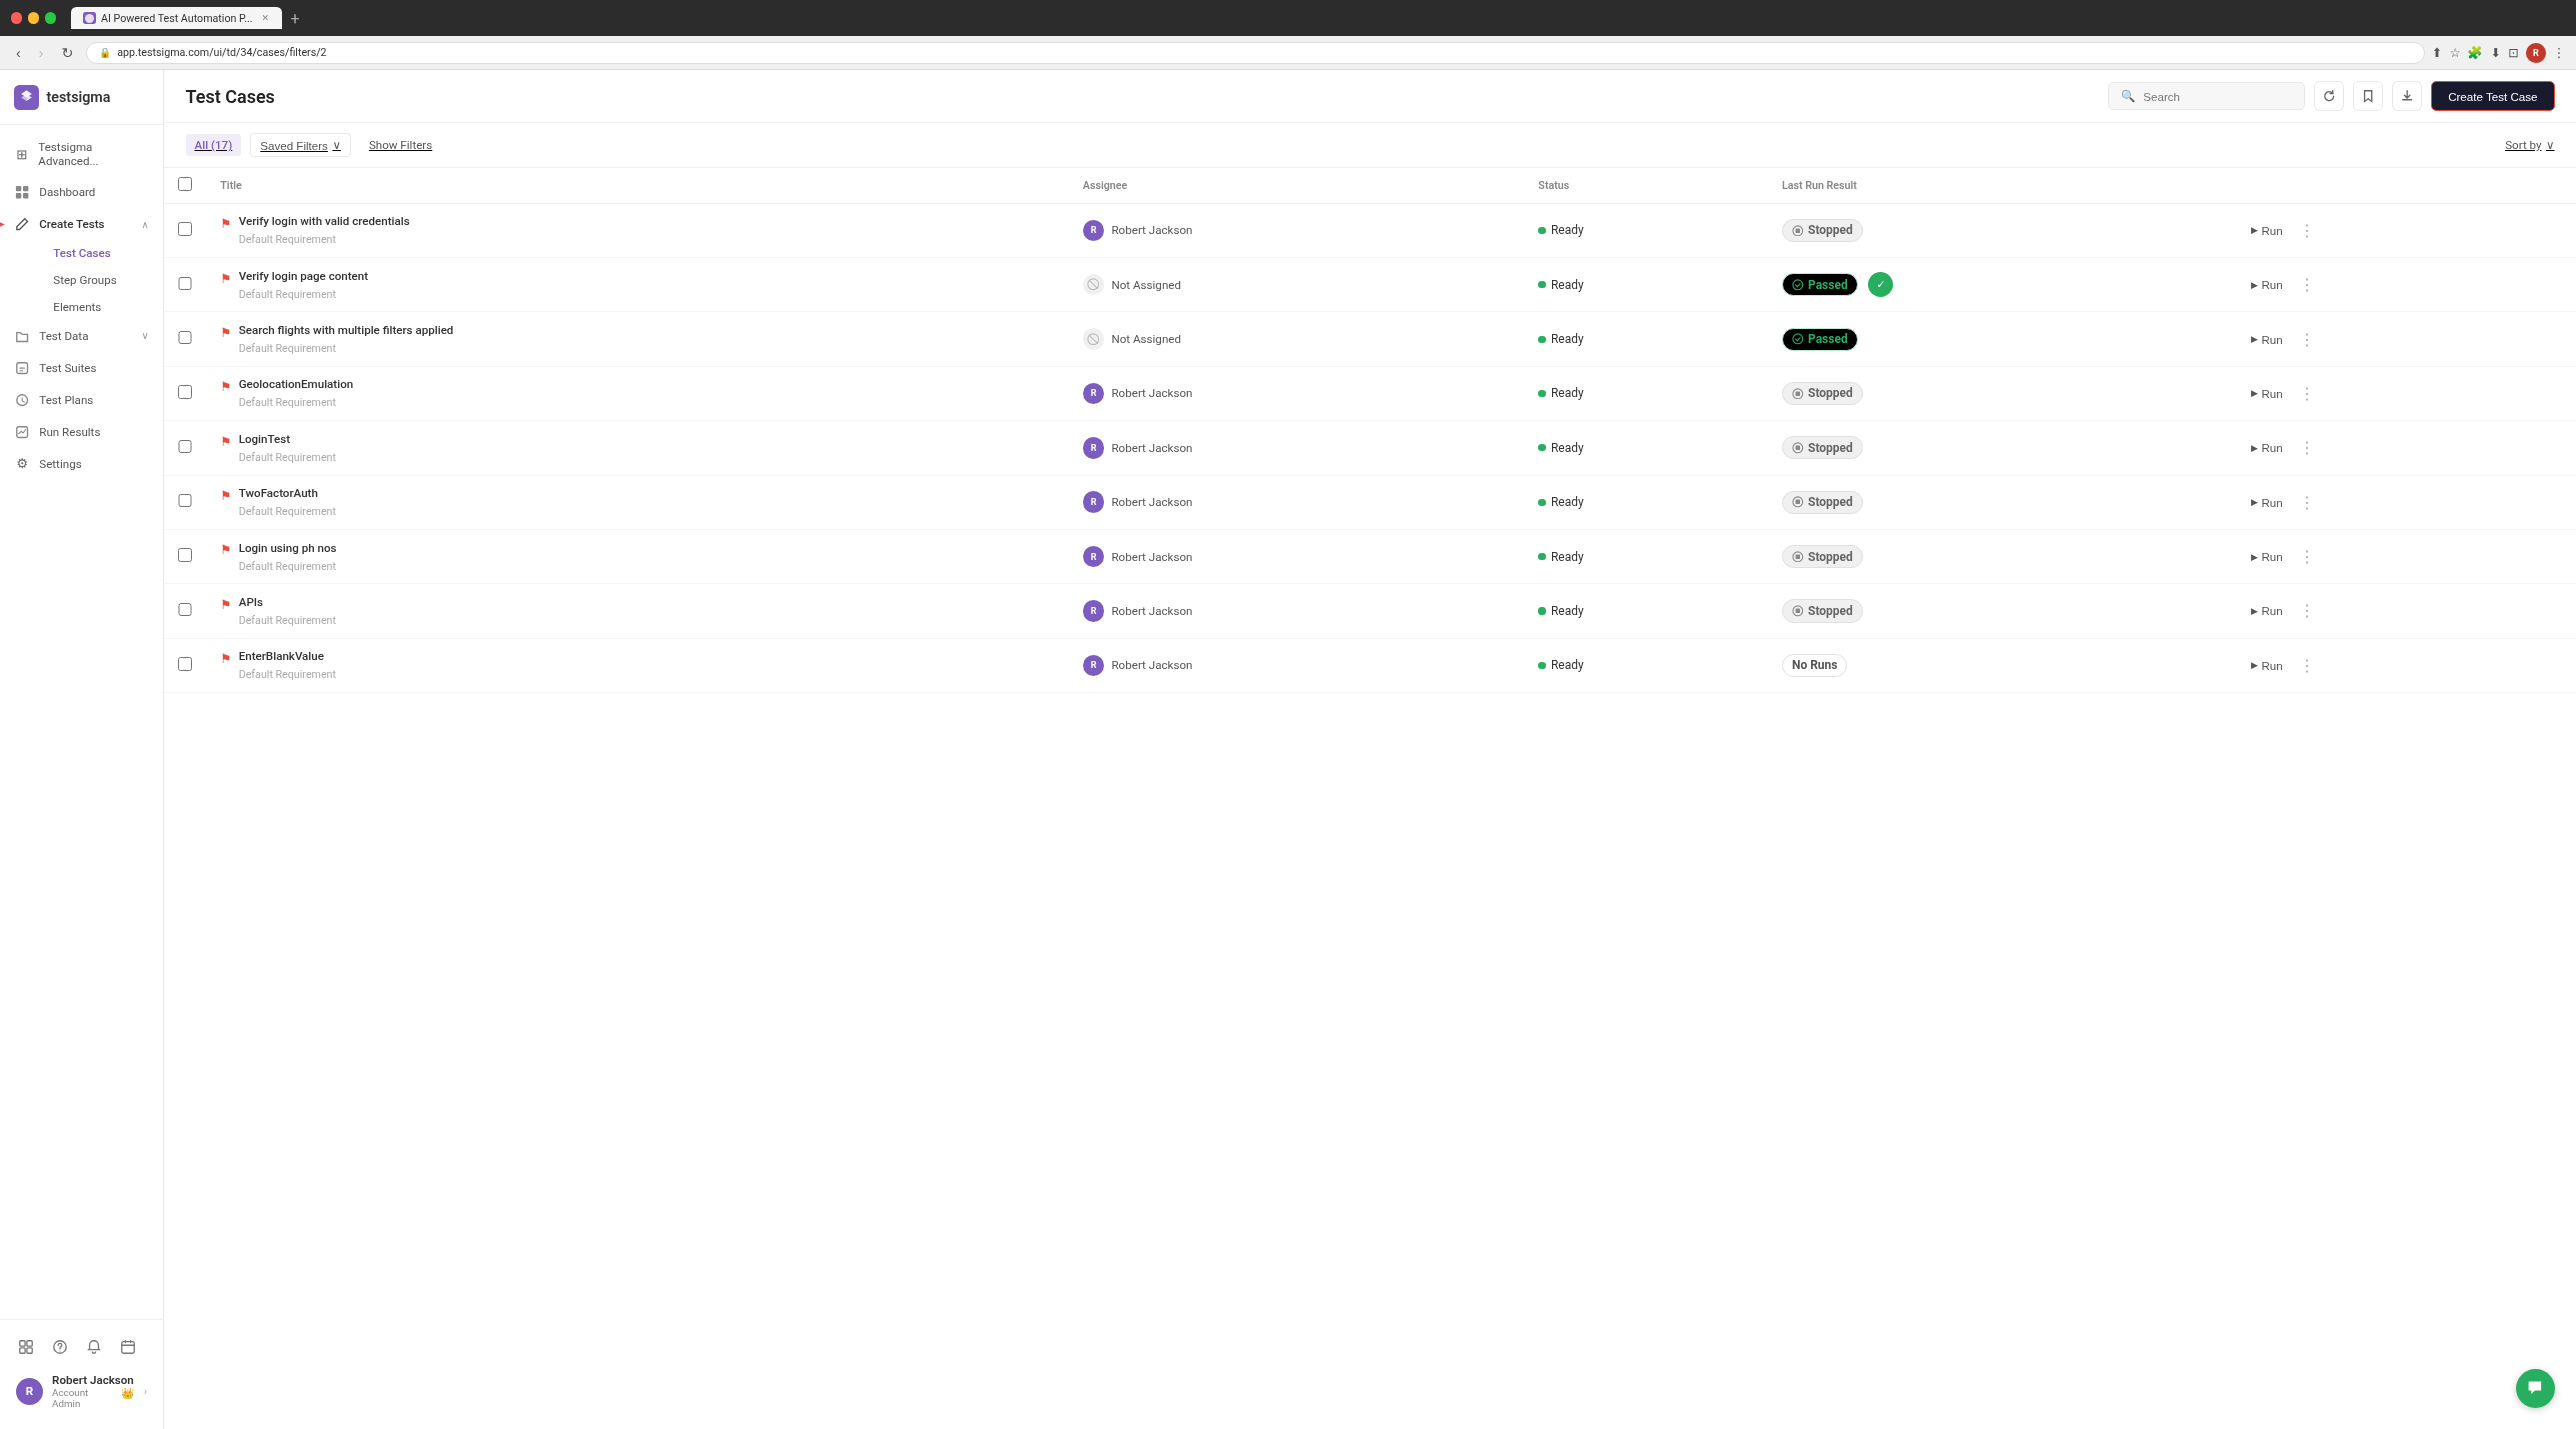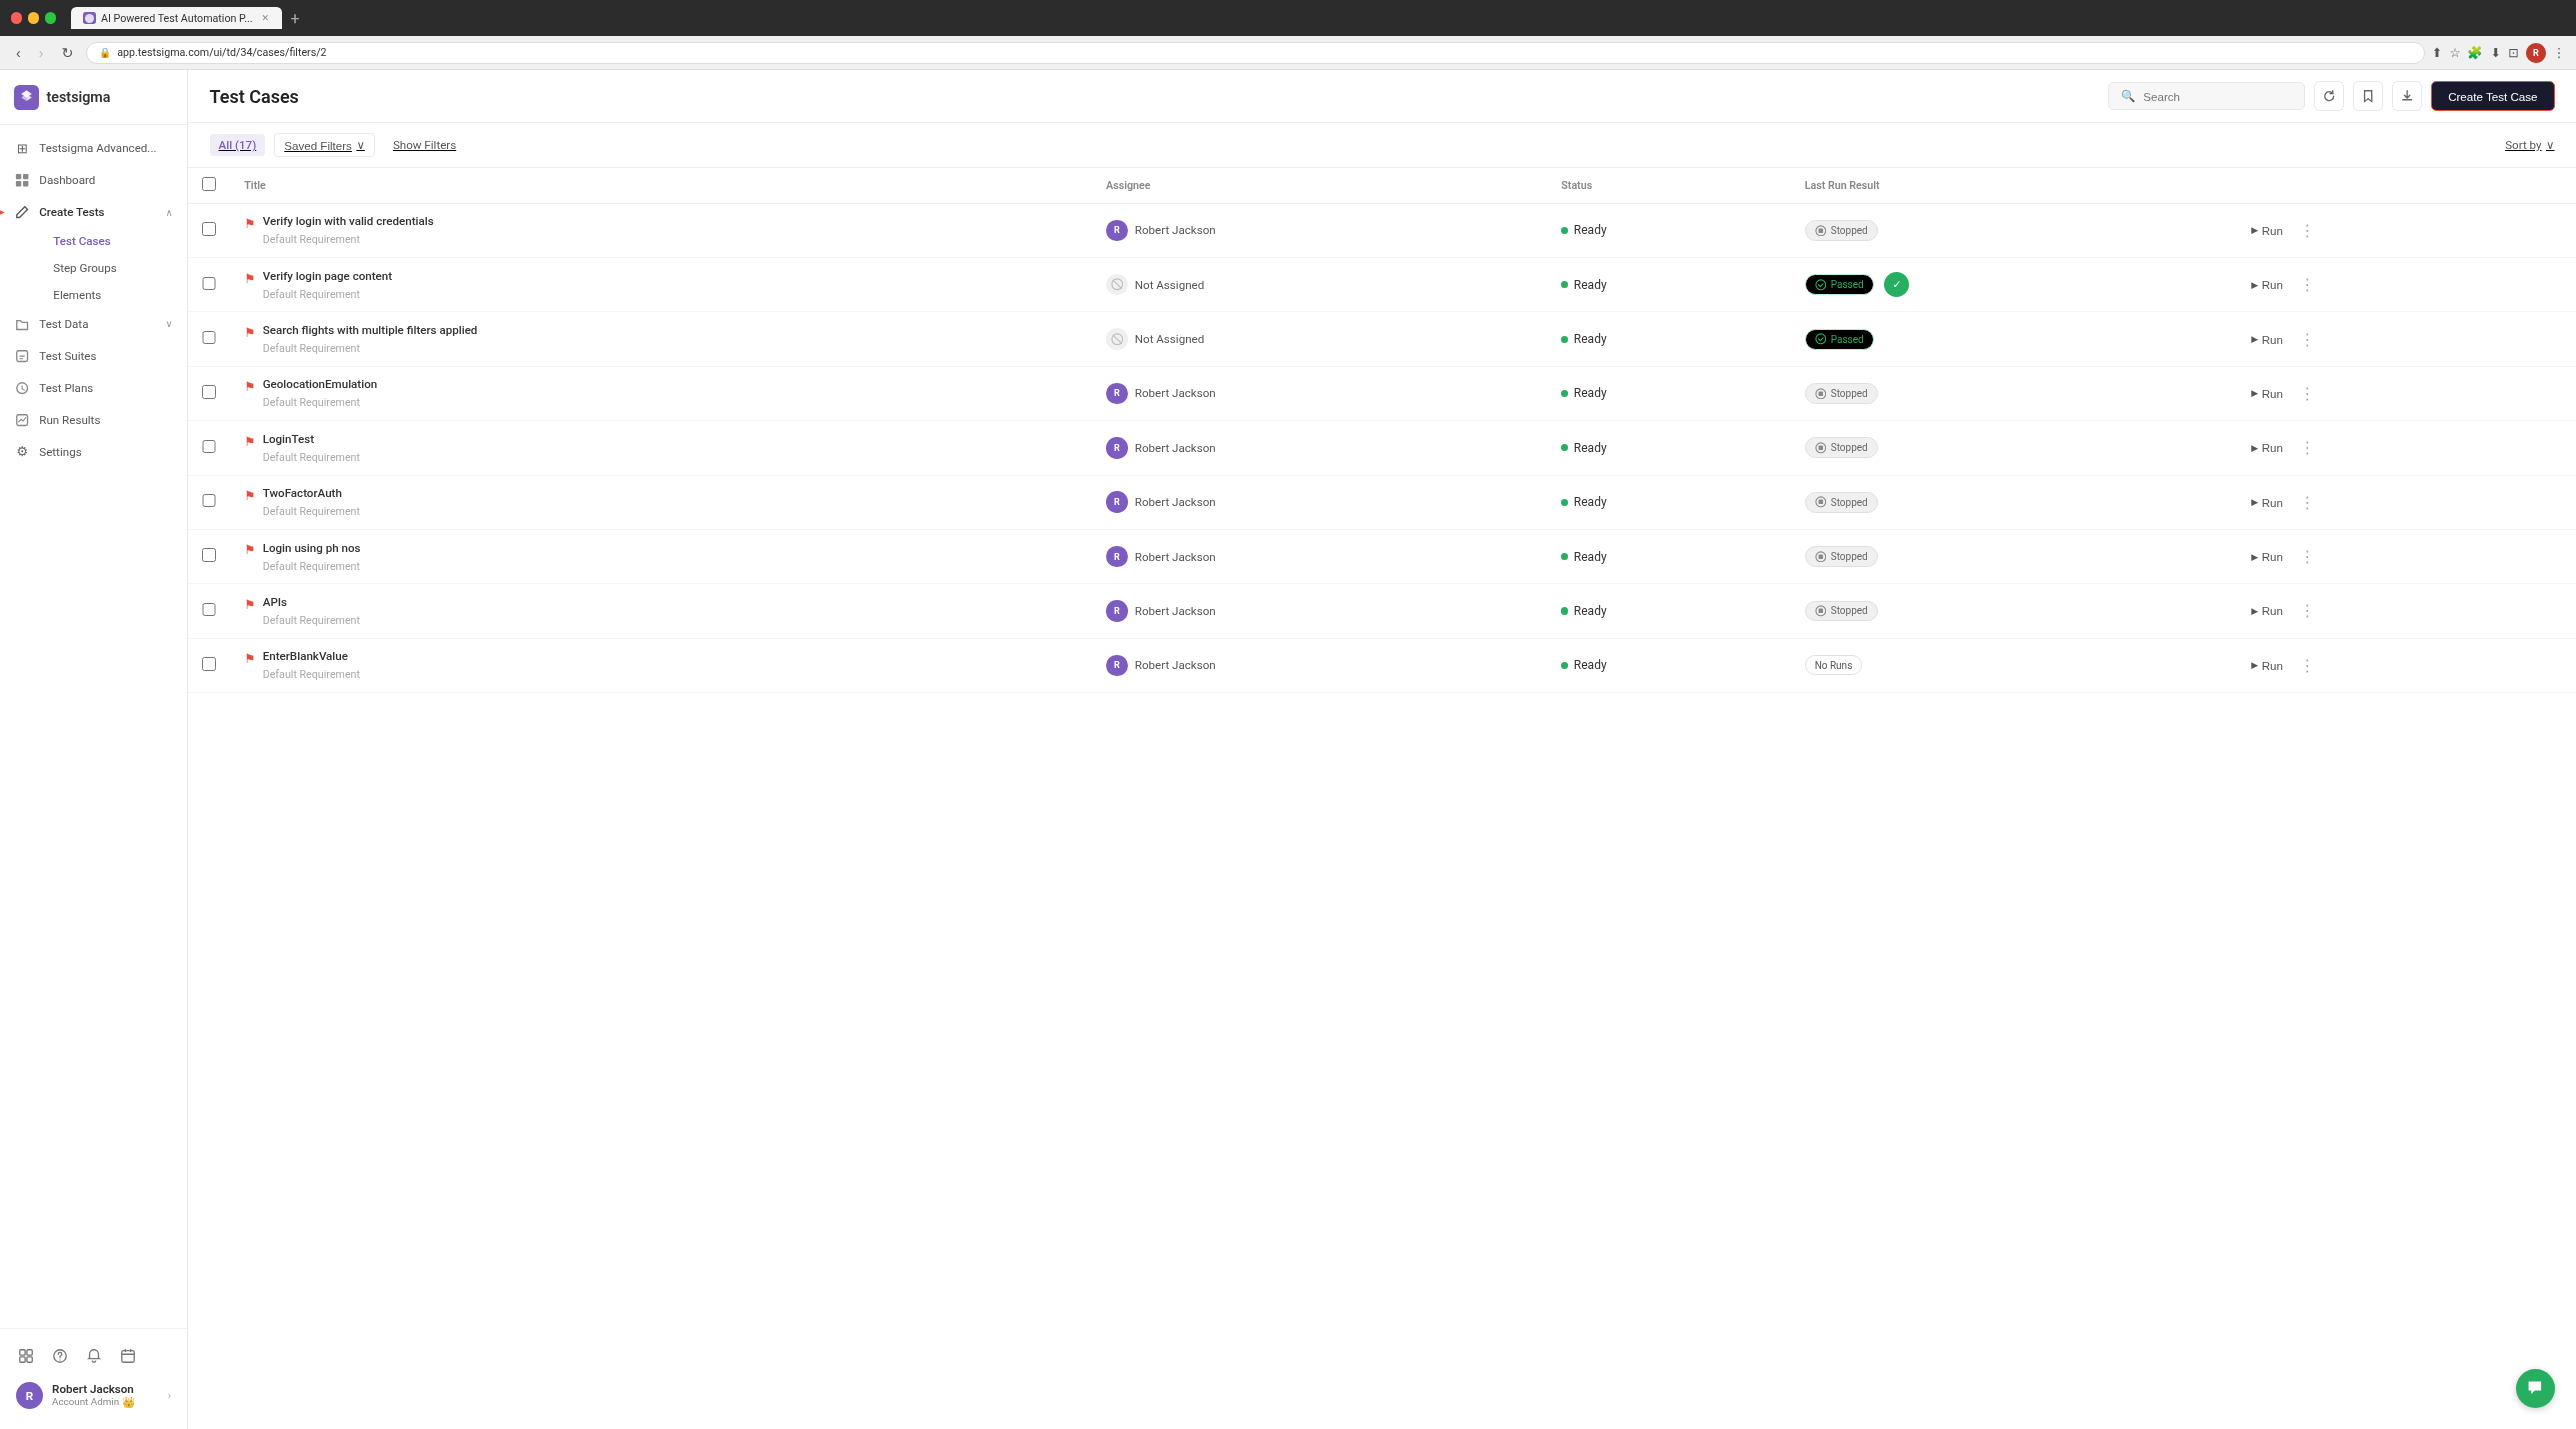--- a/index.html
+++ b/index.html
@@ -25,21 +25,21 @@
     .address-bar { flex: 1; background: white; border: 0.9px solid #ddd; border-radius: 18px; padding: 3.6px 12.5px; font-size: 10.7px; color: #333; display: flex; align-items: center; gap: 5.4px; }
     .lock-icon { color: #666; font-size: 9.8px; }
     .browser-actions { display: flex; gap: 7.2px; align-items: center; }
     .browser-action-btn { background: none; border: none; color: #555; font-size: 12.5px; cursor: pointer; }
     .avatar-circle-sm { width: 19.7px; height: 19.7px; border-radius: 50%; background: #c0392b; display: flex; align-items: center; justify-content: center; color: white; font-size: 9px; font-weight: bold; }
 
     
     .app { display: flex; flex: 1; overflow: hidden; background: white; }
 
     
-    .sidebar { width: 188px; background: white; border-right: 0.9px solid #e8e8e8; display: flex; flex-direction: column; flex-shrink: 0; }
+    .sidebar { width: 164px; background: white; border-right: 0.9px solid #e8e8e8; display: flex; flex-direction: column; flex-shrink: 0; }
     .sidebar-logo { padding: 14.3px 14.3px; display: flex; align-items: center; gap: 7.2px; border-bottom: 0.9px solid #f0f0f0; }
     .logo-icon { width: 25px; height: 25px; }
     .logo-text { font-size: 14.3px; font-weight: 600; color: #333; }
     .sidebar-nav { flex: 1; overflow-y: auto; padding: 7.2px 0; }
     .nav-item { display: flex; align-items: center; gap: 9px; padding: 8px 14.3px; cursor: pointer; color: #555; font-size: 11.6px; transition: background 0.15s; position: relative; }
     .nav-item.active { color: #333; font-weight: 500; }
     .nav-item .nav-icon { width: 16px; height: 16px; display: flex; align-items: center; justify-content: center; font-size: 13.4px; color: #666; }
     .nav-item .chevron { margin-left: auto; font-size: 9.8px; color: #999; }
     .nav-sub { padding-left: 39px; }
     .nav-sub-item { padding: 6.3px 14.3px; font-size: 11.6px; color: #555; cursor: pointer; display: flex; align-items: center; }
@@ -84,21 +84,21 @@
     .checkbox { width: 13.4px; height: 13.4px; border: 1.3px solid #ccc; border-radius: 2.7px; cursor: pointer; }
     .test-title { font-size: 11.6px; font-weight: 500; color: #333; }
     .test-req { font-size: 10.7px; color: #aaa; margin-top: 5px; }
     .assignee-cell { display: flex; align-items: center; gap: 7.2px; }
     .assignee-avatar { width: 21.5px; height: 21.5px; border-radius: 50%; background: #7c5cbf; display: flex; align-items: center; justify-content: center; color: white; font-size: 9px; font-weight: bold; flex-shrink: 0; }
     .assignee-avatar.unassigned { background: #f0f0f0; color: #aaa; font-size: 11.6px; }
     .assignee-name { font-size: 11.6px; color: #555; }
     .status-cell { display: flex; align-items: center; gap: 5.4px; }
     .status-dot { width: 7.2px; height: 7.2px; border-radius: 50%; background: #27ae60; flex-shrink: 0; }
     .status-text { font-size: 12px; color: #333; }
-    .result-badge { display: inline-flex; align-items: center; gap: 4.5px; padding: 3.6px 9px; border-radius: 18px; font-size: 10px; font-weight: 400; }
+    .result-badge { display: inline-flex; align-items: center; gap: 4.5px; padding: 3.6px 9px; border-radius: 18px; font-size: 12px; font-weight: 700; }
     .result-badge.stopped { background: #f0f0f0; color: #666; border: 0.9px solid #e0e0e0; }
     .result-badge.passed { background: #000000; color: #27ae60; border: 0.9px solid #b8ecd4; text-align: right; }
     .result-badge.no-runs { background: white; color: #555; border: 0.9px solid #e0e0e0; }
     .run-btn { display: flex; align-items: center; gap: 3.6px; color: #555; font-size: 11.6px; cursor: pointer; background: none; border: none; padding: 3.6px 7.2px; }
     .more-btn { color: #aaa; font-size: 16px; cursor: pointer; padding: 0 5.4px; background: none; border: none; }
     .action-cell { display: flex; align-items: center; gap: 3.6px; }
 
     .chat-btn { position: fixed; bottom: 21.5px; right: 21.5px; width: 39px; height: 39px; border-radius: 50%; background: #27ae60; display: flex; align-items: center; justify-content: center; color: white; font-size: 18px; cursor: pointer; box-shadow: 0 1.8px 7.2px rgba(0,0,0,0.2); }
 
     .passed-circle { width: 25px; height: 25px; border-radius: 50%; background: #27ae60; display: inline-flex; align-items: center; justify-content: center; color: white; font-size: 10.7px; margin-left: 3.6px; }

